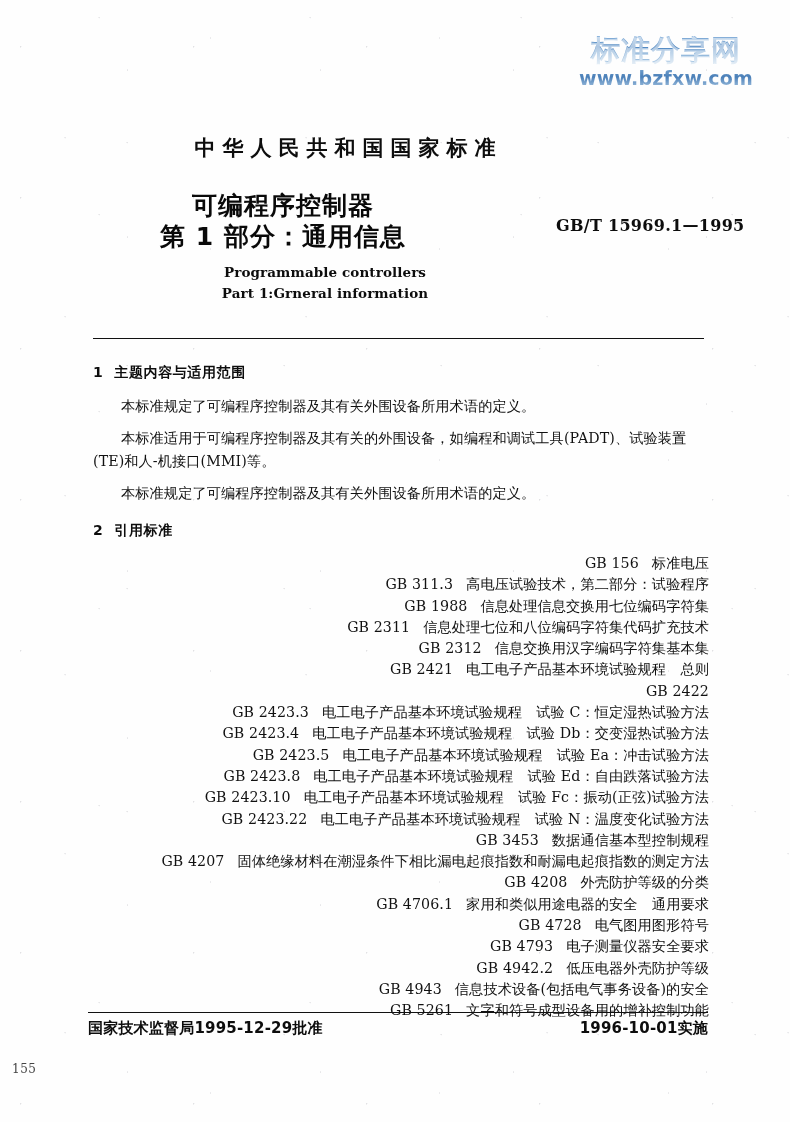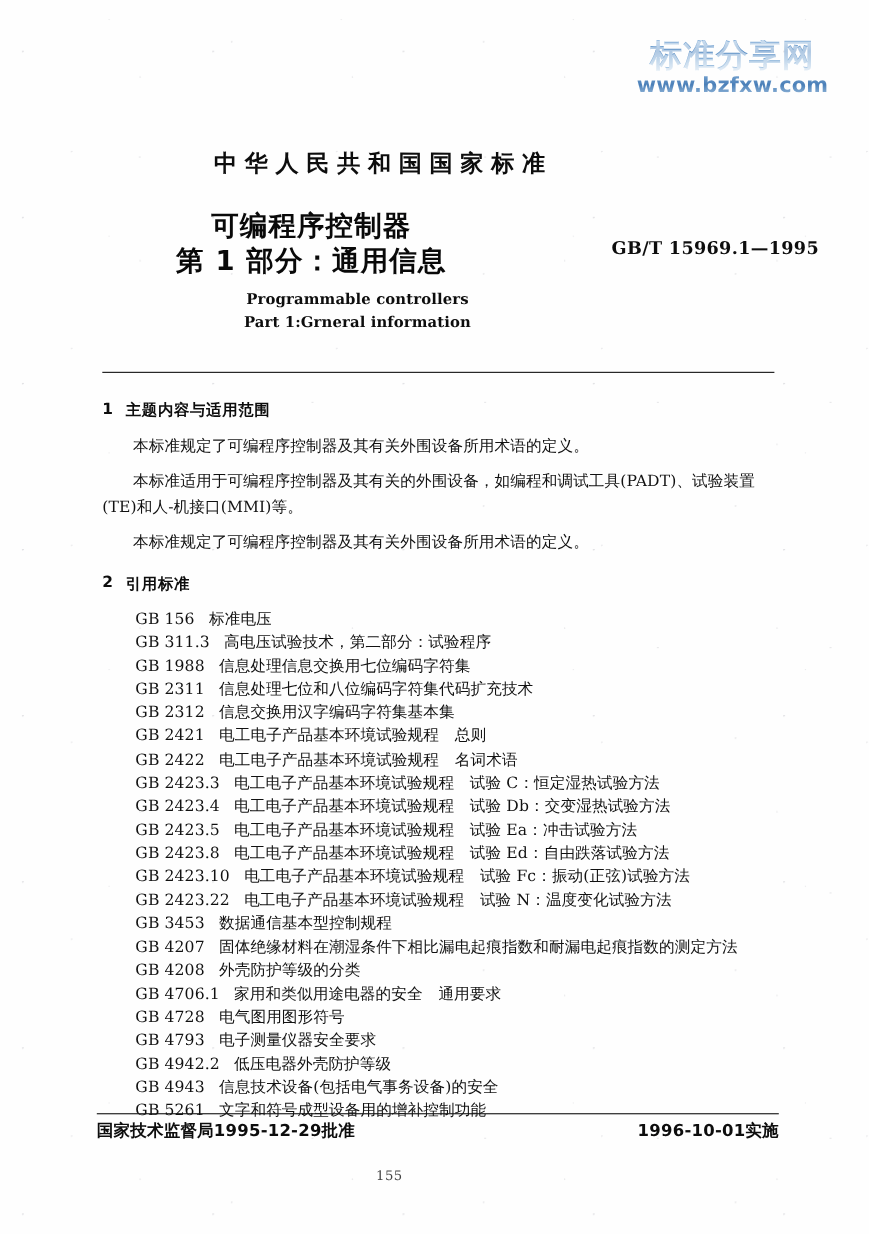--- a/index.html
+++ b/index.html
@@ -172,20 +172,21 @@
     margin-top: 13px;
     padding-left: 30px;
   }
   .ref-row {
     display: flex;
     font-family: "DejaVu Serif", "DejaVu Sans", serif;
     font-size: 14.2px;
     line-height: 21.3px;
     color: #111;
     white-space: nowrap;
+    justify-content: flex-end;
   }
   .ref-code {
     font-family: "DejaVu Serif", serif;
     letter-spacing: 0.1px;
     flex: 0 0 auto;
   }
   .ref-title {
     margin-left: 13px;
     letter-spacing: 0.1px;
   }
@@ -213,25 +214,26 @@
     font-size: 15px;
     font-weight: 700;
     letter-spacing: 0.2px;
     color: #0d0d0d;
   }
   #page-number {
     position: absolute;
     left: 0;
     top: 1062px;
     width: 708px;
-    text-align: center;
+    text-align: left;
     font-family: "DejaVu Serif", serif;
     font-size: 12px;
     color: #444;
     letter-spacing: 0.5px;
+    padding-left: 12px;
   }
 </style>
 </head>
 <body>
 
 <div id="page">
 
   <div id="watermark">
     <div class="wm-cn">标准分享网</div>
     <div class="wm-url">www.bzfxw.com</div>
@@ -290,21 +292,20 @@
         <div class="ref-row">
           <span class="ref-code">GB 2312</span>
           <span class="ref-title">信息交换用汉字编码字符集基本集</span>
         </div>
         <div class="ref-row">
           <span class="ref-code">GB 2421</span>
           <span class="ref-title">电工电子产品基本环境试验规程　总则</span>
         </div>
         <div class="ref-row">
           <span class="ref-code">GB 2422</span>
-          <span class="ref-title">电工电子产品基本环境试验规程　名词术语</span>
         </div>
         <div class="ref-row">
           <span class="ref-code">GB 2423.3</span>
           <span class="ref-title">电工电子产品基本环境试验规程　试验 C：恒定湿热试验方法</span>
         </div>
         <div class="ref-row">
           <span class="ref-code">GB 2423.4</span>
           <span class="ref-title">电工电子产品基本环境试验规程　试验 Db：交变湿热试验方法</span>
         </div>
         <div class="ref-row">

